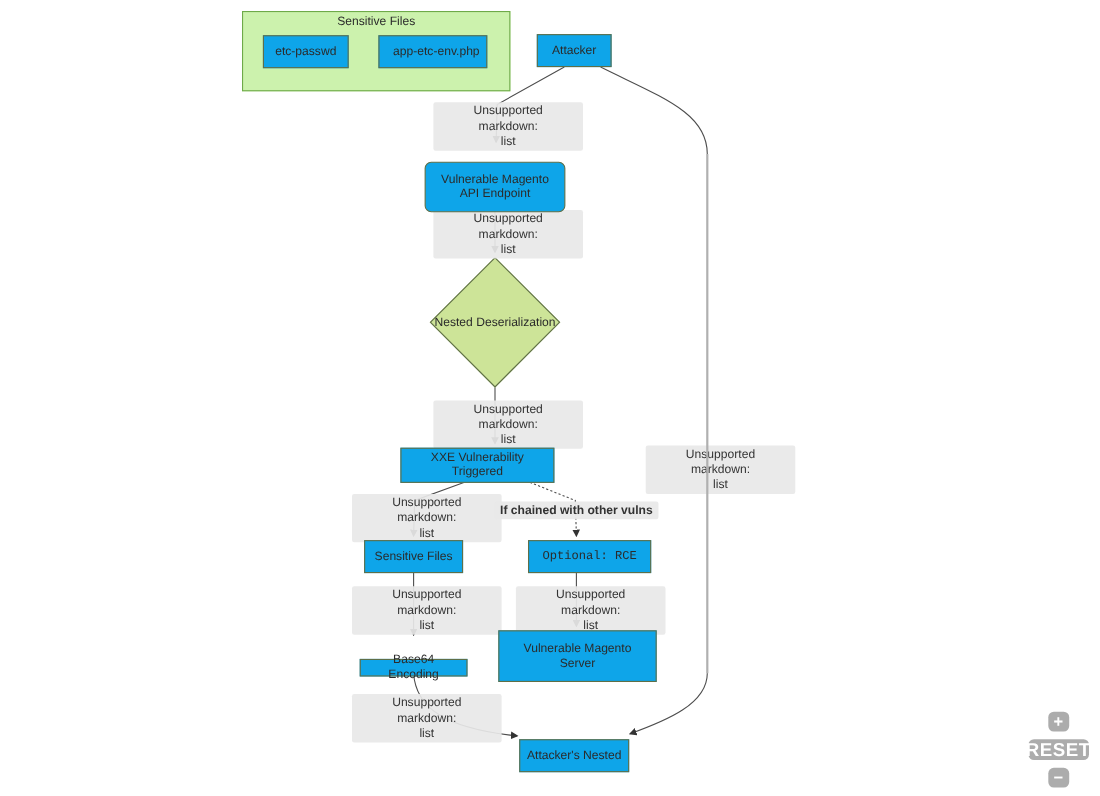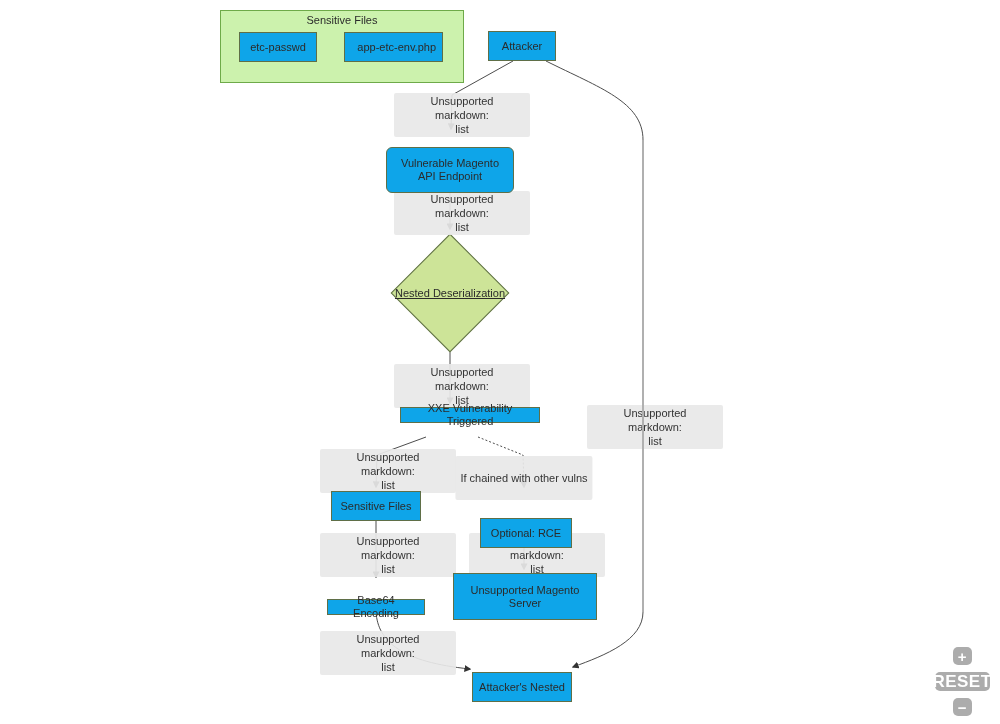--- a/index.html
+++ b/index.html
@@ -22,28 +22,28 @@
     display:flex;align-items:center;justify-content:center;text-align:center;
     font-size:11px;color:#2b2b2b;line-height:13px;box-sizing:border-box;
     padding:2px 6px;
   }
   .node.rounded{border-radius:6px;}
   .diamond-shape{
     position:absolute;width:84px;height:84px;background:#cde498;border:1px solid #5f6f47;
     transform:rotate(45deg);z-index:2;box-sizing:border-box;
   }
   .diamond-label{
-    position:absolute;z-index:4;font-size:11px;color:#2b2b2b;text-align:center;width:130px;text-decoration:underline;
+    position:absolute;z-index:4;font-size:11px;color:#2b2b2b;text-align:center;width:130px;
   }
   .edge-label{
     position:absolute;z-index:2;background:rgba(232,232,232,0.92);
     font-size:11px;line-height:14px;color:#333;text-align:center;border-radius:2px;
   }
   .edge-label.two-line{width:112px;padding:1px 12px;}
-  .edge-label.one-line{white-space:nowrap;padding:15px 5px;transform:translateX(-50%);}
+  .edge-label.one-line{white-space:nowrap;padding:1px 5px;transform:translateX(-50%);font-weight:bold;}
   .edge-label span{display:block;}
 
   .zoom-controls{position:absolute;right:10px;bottom:8px;width:56px;z-index:6;
     display:flex;flex-direction:column;align-items:center;gap:7px;}
   .zc-btn{
     background:#a5a5a5;color:#ffffff;border:none;border-radius:5px;
     display:flex;align-items:center;justify-content:center;cursor:pointer;
     font-family:"Liberation Sans", sans-serif;font-weight:bold;opacity:0.92;
   }
   .zc-square{width:19px;height:18px;font-size:15px;line-height:15px;}
@@ -84,38 +84,38 @@
     <span>Attacker</span>
   </div>
 
   <div class="node rounded" style="left:386px;top:135px;width:128px;height:46px;margin-top:12px;">
     <span>Vulnerable Magento API Endpoint</span>
   </div>
 
   <div class="diamond-shape" style="left:408px;top:251px;"></div>
   <div class="diamond-label" style="left:385px;top:287px;">Nested Deserialization</div>
 
-  <div class="node" style="left:400px;top:407px;width:140px;height:16px;">
+  <div class="node" style="left:364px;top:407px;width:140px;height:32px;">
     <span>XXE Vulnerability Triggered</span>
   </div>
 
   <div class="node" style="left:331px;top:491px;width:90px;height:30px;">
     <span>Sensitive Files</span>
   </div>
 
-  <div class="node" style="left:480px;top:518px;width:92px;height:30px;">
+  <div class="node" style="left:480px;top:491px;width:112px;height:30px;font-family:Liberation Mono, monospace;">
     <span>Optional: RCE</span>
   </div>
 
   <div class="node" style="left:327px;top:599px;width:98px;height:16px;">
     <span>Base64 Encoding</span>
   </div>
 
   <div class="node" style="left:453px;top:573px;width:144px;height:47px;">
-    <span>Unsupported Magento Server</span>
+    <span>Vulnerable Magento Server</span>
   </div>
 
   <div class="node" style="left:472px;top:672px;width:100px;height:30px;">
     <span>Attacker's Nested</span>
   </div>
 
   <div class="edge-label two-line" style="left:394px;top:93px;">
     <span>Unsupported markdown:</span>
     <span>list</span>
   </div>

